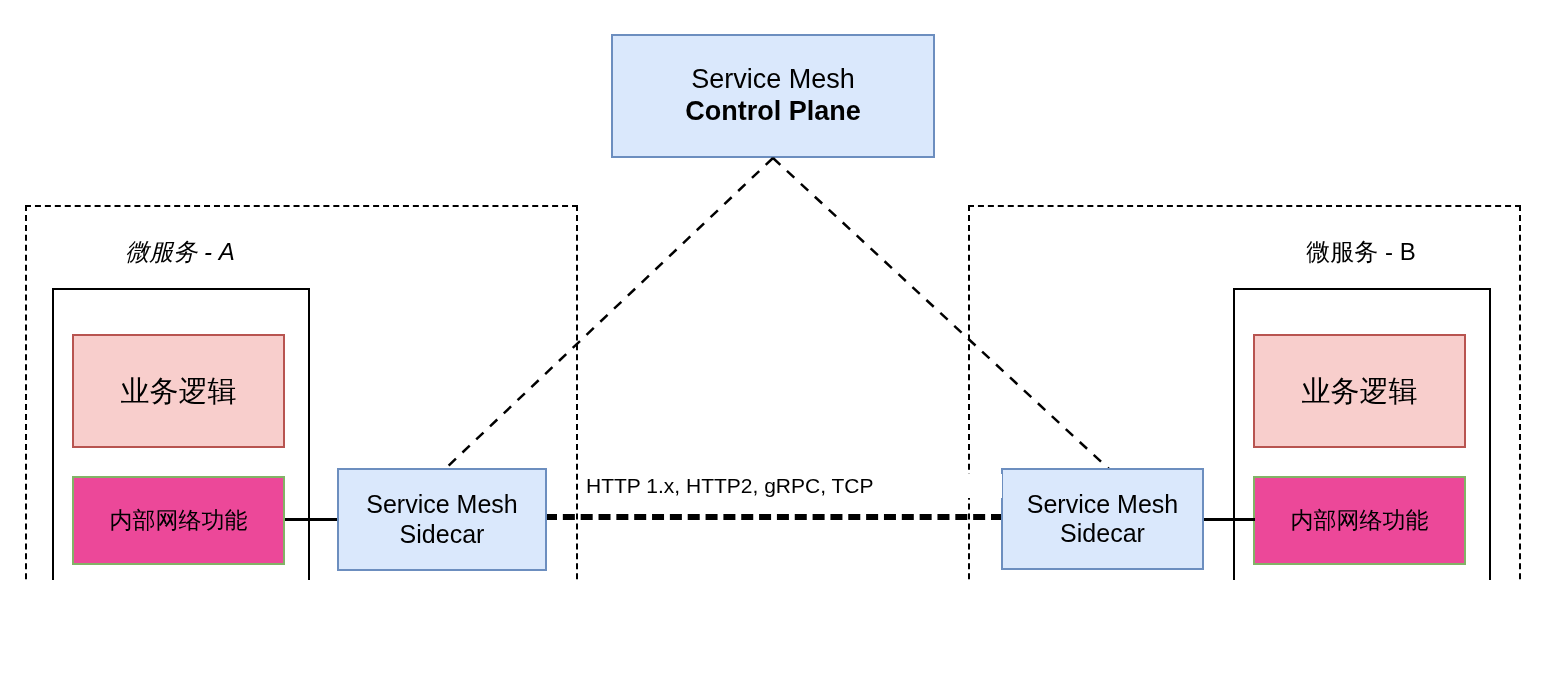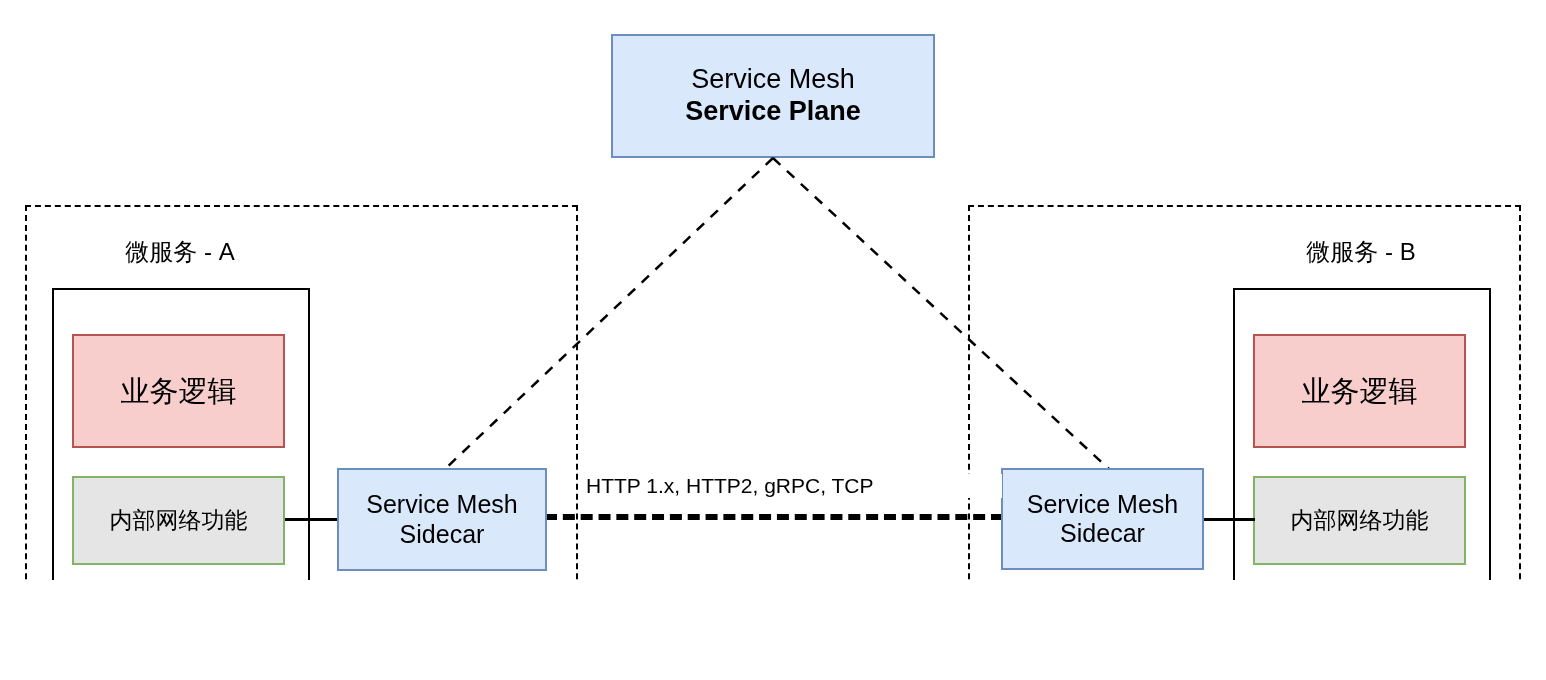--- a/index.html
+++ b/index.html
@@ -54,21 +54,21 @@
   }
   #group-a { left: 25px;  top: 205px; width: 553px; height: 434px; }
   #group-b { left: 968px; top: 205px; width: 553px; height: 434px; }
 
   .group-title {
     position: absolute;
     font-size: 24px;
     white-space: nowrap;
     text-align: center;
   }
-  #group-a-title { left: 52px;  top: 236px; width: 256px; }
+  #group-a-title { left: 52px;  top: 236px; width: 256px; font-style: italic; }
   #group-b-title { left: 1233px; top: 236px; width: 256px; }
 
   
   .box-solid-inner {
     position: absolute;
     box-sizing: border-box;
     border: 2.5px solid #000000;
     background: #ffffff;
   }
   #inner-a { left: 52px;   top: 288px; width: 258px; height: 313px; }
@@ -78,21 +78,21 @@
   .box-red {
     background: #f8cecc;
     border: 2px solid #b85450;
   }
   .biz-logic { width: 213px; height: 114px; font-size: 29px; }
   #biz-logic-a { left: 72px;   top: 334px; }
   #biz-logic-b { left: 1253px; top: 334px; }
 
   
   .box-green {
-    background: #e5e5e5;
+    background: #ec4899;
     border: 2px solid #82b366;
   }
   .net-func { width: 213px; height: 89px; font-size: 23px; }
   #net-func-a { left: 72px;   top: 476px; }
   #net-func-b { left: 1253px; top: 476px; }
 
   
   .sidecar { font-size: 25px; z-index: 6; }
   #sidecar-a { left: 337px;  top: 468px; width: 210px; height: 103px; }
   #sidecar-b { left: 1001px; top: 468px; width: 203px; height: 102px; }
@@ -147,21 +147,21 @@
 
 <div id="canvas">
 
   <svg id="leg-svg" viewBox="0 0 1546 680" xmlns="http://www.w3.org/2000/svg">
     <line x1="773" y1="158" x2="444" y2="470" stroke="#000000" stroke-width="2.5" stroke-dasharray="10 9"></line>
     <line x1="773" y1="158" x2="1110" y2="470" stroke="#000000" stroke-width="2.5" stroke-dasharray="10 9"></line>
   </svg>
 
   <div id="control-plane" class="node box-blue">
     <span class="line-normal">Service Mesh</span>
-    <span class="line-strong">Service Plane</span>
+    <span class="line-strong">Control Plane</span>
   </div>
 
   <div id="group-a" class="group-dashed"></div>
   <div id="group-a-title" class="group-title">微服务 - A</div>
 
   <div id="inner-a" class="box-solid-inner"></div>
 
   <div id="biz-logic-a" class="node box-red biz-logic">
     <span>业务逻辑</span>
   </div>

